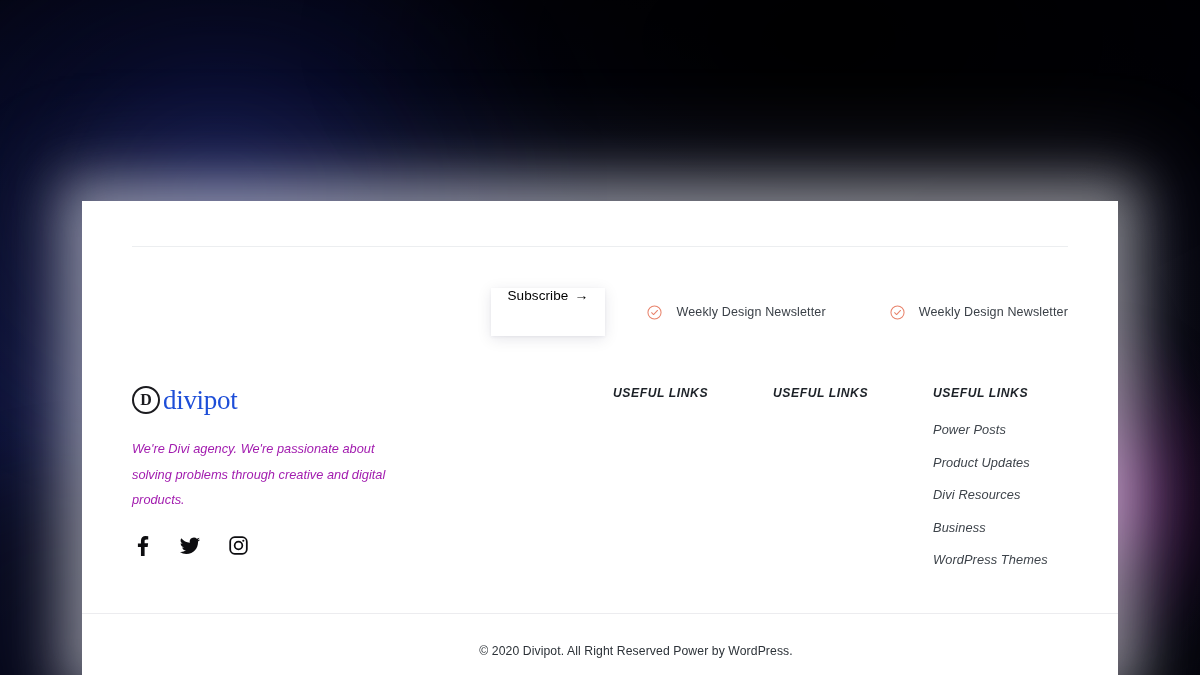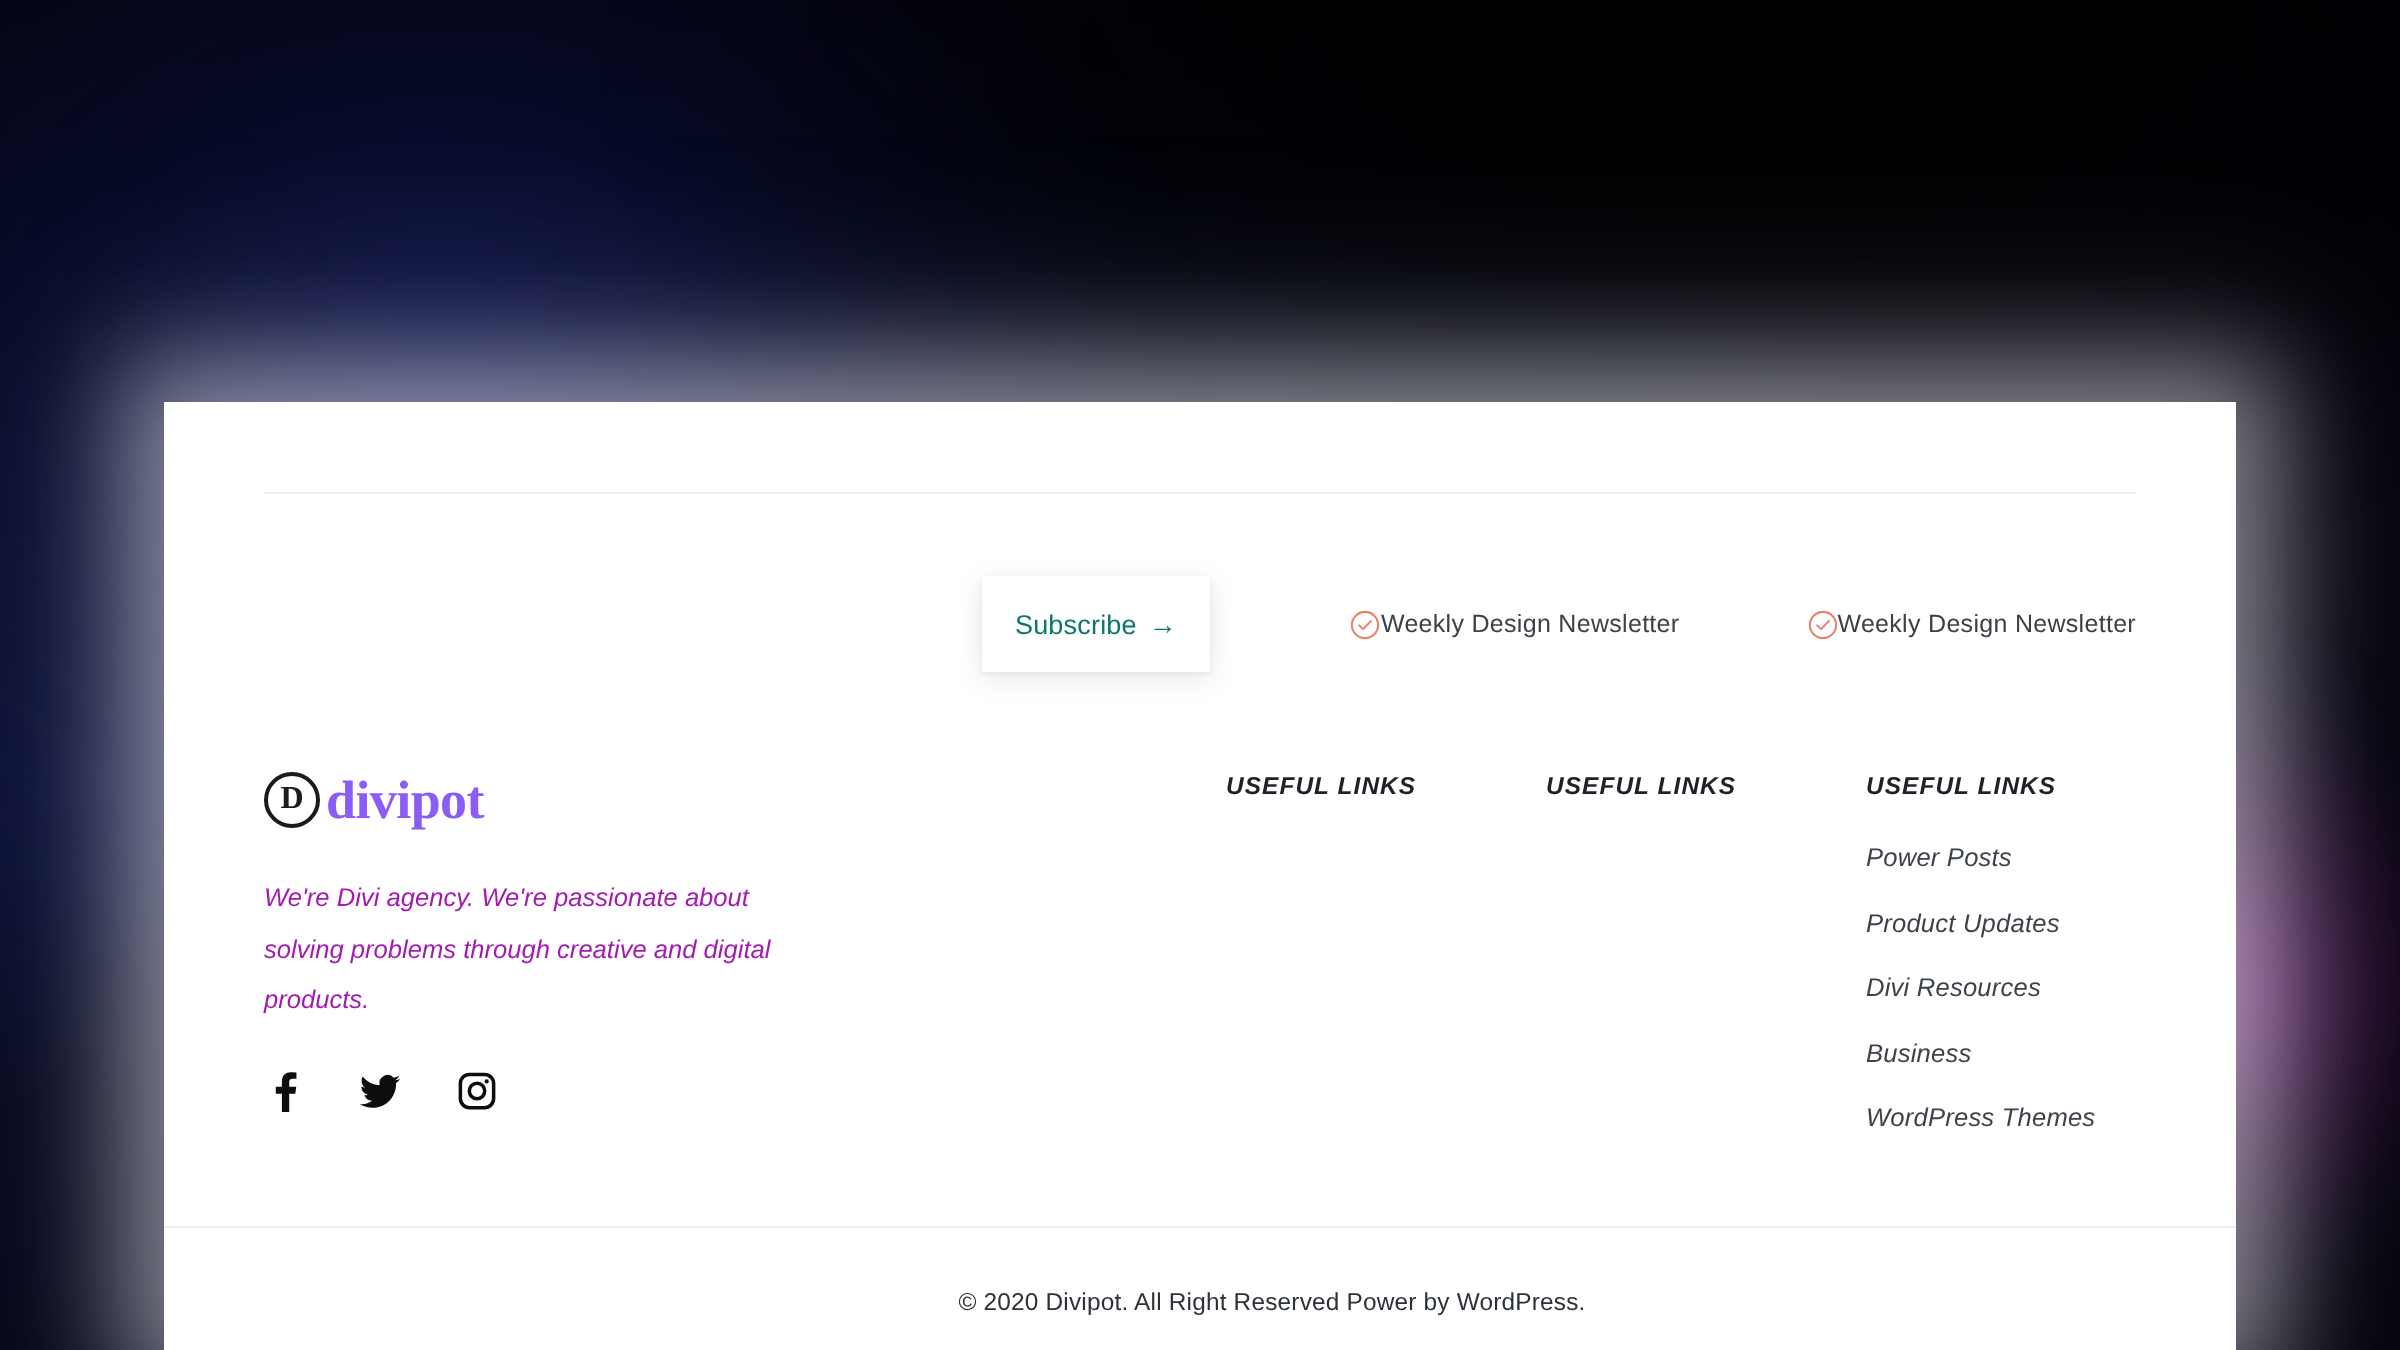--- a/index.html
+++ b/index.html
@@ -72,48 +72,48 @@
     border:0; outline:0; width:100%;
     font-family:"Liberation Sans", sans-serif;
     font-size:13.5px; color:#3c4248; background:transparent;
   }
   .email-field input::placeholder { color:#8a9097; }
 
   .subscribe-btn {
     position:absolute; left:359px; top:0; width:114px; height:48px;
     background:#fff; border:0; cursor:pointer;
     box-shadow:0 3px 14px rgba(20,24,60,0.10), 0 1px 3px rgba(20,24,60,0.06);
-    display:flex; align-items:center; justify-content:center; gap:6px;
+    display:flex; align-items:flex-start; justify-content:center; gap:6px;
     font-family:"Liberation Sans", sans-serif;
-    font-size:13.5px; color:#0f766e; letter-spacing:.1px;
+    font-size:13.5px; color:#000000; letter-spacing:.1px;
   }
   .subscribe-btn .arrow { font-size:14px; line-height:1; }
 
   .checks {
     position:absolute; right:0; top:0; height:48px;
     display:flex; align-items:center; gap:64px;
   }
-  .check-item { display:flex; align-items:center; cursor:pointer; }
+  .check-item { display:flex; align-items:center; gap:14px; cursor:pointer; }
   .check-item .cbox { width:15px; height:15px; flex:0 0 15px; display:block; }
   .check-item .clabel {
     font-size:12.5px; color:#3b4148; letter-spacing:.15px; white-space:nowrap;
   }
 
   
   .brand { position:absolute; left:50px; top:185px; width:340px; }
   .logo { display:flex; align-items:center; gap:3px; }
   .logo .circle-d {
     width:28px; height:28px; border:2px solid #1b1b1f; border-radius:50%;
     display:flex; align-items:center; justify-content:center;
     font-family:"Liberation Serif", serif; font-weight:bold;
     font-size:16px; color:#1b1b1f; line-height:1;
   }
   .logo .wordmark {
-    font-family:"Liberation Serif", serif; font-weight:bold;
-    font-size:27px; color:#8b5cf6; letter-spacing:-0.3px; line-height:1;
+    font-family:"Liberation Serif", serif; font-weight:normal;
+    font-size:27px; color:#1d4ed8; letter-spacing:-0.3px; line-height:1;
   }
   .brand-desc {
     margin-top:22px; width:268px;
     font-size:12.8px; color:#a21caf; line-height:2.0;font-style:italic;
   }
   .socials { margin-top:22px; display:flex; align-items:center; gap:27px; }
   .socials a { display:block; color:#0d0d10; line-height:0; }
 
   
   .cols { position:absolute; left:531px; top:185px; display:flex; gap:0; }

